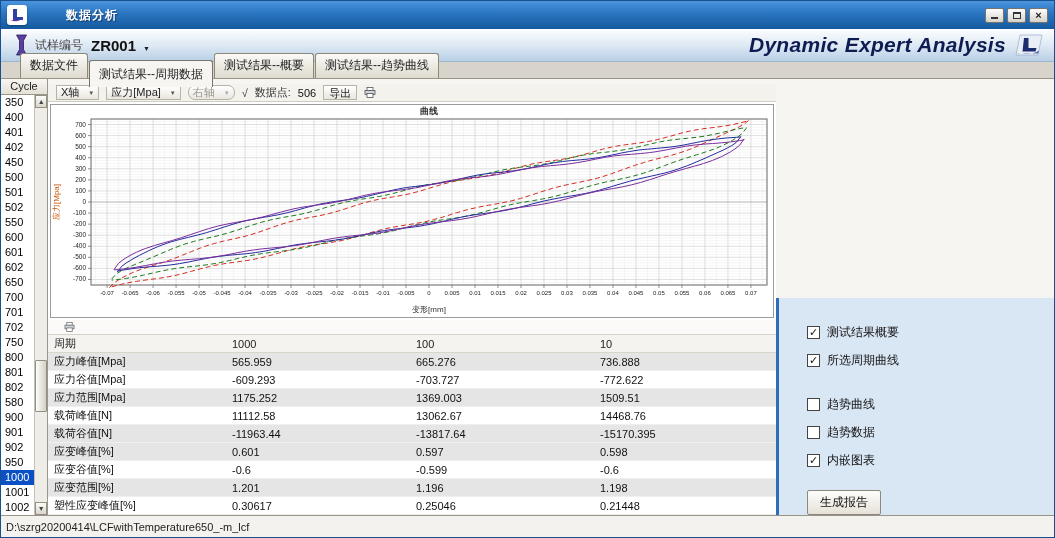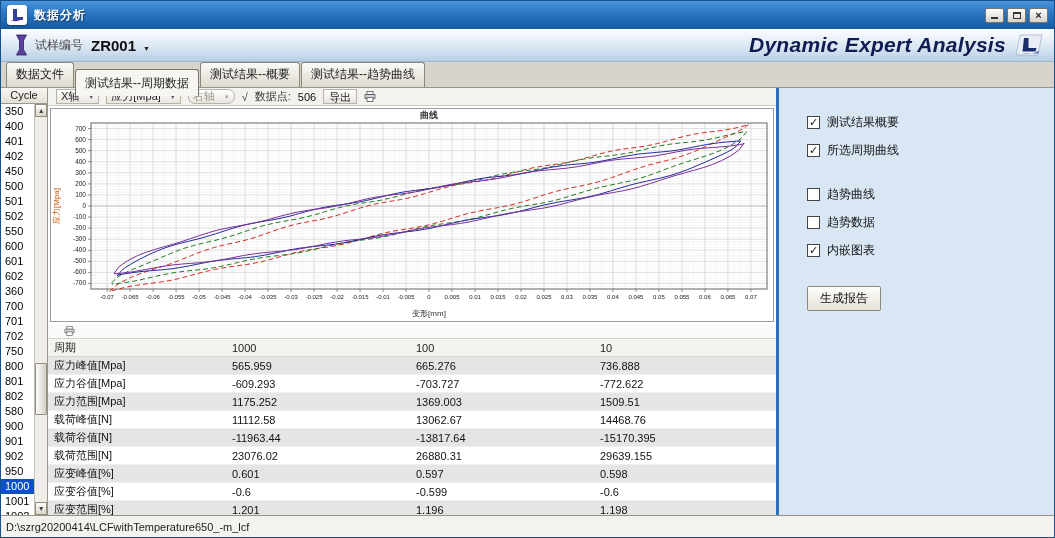--- a/index.html
+++ b/index.html
@@ -2,21 +2,21 @@
 <html><head>
 <meta charset="utf-8">
 <style>
   * { margin:0; padding:0; box-sizing:border-box; }
   html,body { width:1055px; height:538px; }
   body { font-family:"Liberation Sans","DejaVu Sans",sans-serif; font-size:12px; background:#fff; overflow:hidden; }
   .window { width:1055px; height:538px; display:flex; flex-direction:column; border:1px solid #16508e; background:#fff; }
 
   
   .titlebar { height:28px; flex:0 0 auto; display:flex; align-items:center; padding:0 6px;
-    background:linear-gradient(180deg,#4a95de 0%,#2a74c0 45%,#155a9f 100%); color:#fff; }
+    background:linear-gradient(180deg,#4a95de 0%,#2a74c0 45%,#155a9f 100%); color:#fff;gap:32px; }
   .app-logo { width:20px; height:20px; background:#fff; border-radius:3px; display:flex; align-items:center;
     justify-content:center; margin-right:7px; box-shadow:0 1px 2px rgba(0,0,0,.35); }
   .title-text { font-size:12px; font-weight:bold; letter-spacing:1px; text-shadow:1px 1px 1px rgba(0,0,0,.45); }
   .win-btns { margin-left:auto; display:flex; gap:3px; }
   .win-btn { width:19px; height:15px; background:linear-gradient(#fefefe,#d6d2ca); border:1px solid #77746c;
     border-radius:2px; display:flex; align-items:center; justify-content:center; font-size:10px; line-height:1; color:#222; cursor:default; }
   .glyph-min { display:block; width:7px; height:0; border-bottom:2px solid #333; margin-top:6px; }
   .glyph-max { display:block; width:8px; height:7px; border:1px solid #333; border-top-width:2px; }
   .glyph-close { font-weight:bold; font-size:11px; }
 
@@ -25,28 +25,28 @@
     background:linear-gradient(180deg,#fdfeff 0%,#dbe7f3 55%,#b9cfe6 100%); border-bottom:1px solid #9fb6cf; }
   .specimen { margin:0 7px 0 4px; display:flex; }
   .sample-label { font-size:12px; color:#444; margin-right:8px; }
   .sample-value { display:inline-flex; align-items:baseline; gap:7px; cursor:default; }
   .sample-value .val { font-size:15px; font-weight:bold; color:#111; }
   .drop-arrow { font-size:7px; color:#222; }
   .brand { margin-left:auto; font-size:21px; font-weight:bold; font-style:italic; color:#0e1c52; letter-spacing:.3px; }
   .brand-logo { margin-left:8px; display:flex; }
 
   
-  .tabbar { height:26px; flex:0 0 auto; display:flex; align-items:flex-end; padding:3px 2px 0 5px;
+  .tabbar { height:17px; flex:0 0 auto; display:flex; align-items:flex-end; padding:3px 2px 0 19px;
     background:#d8d4cc; border-bottom:1px solid #98948a; }
   .tab { font-size:12px; color:#222; padding:3px 9px 4px 9px; margin-right:1px; background:linear-gradient(#fbfaf7,#dedacf);
     border:1px solid #8b8878; border-bottom:none; border-radius:3px 3px 0 0; cursor:default; white-space:nowrap; }
   .tab.active { background:#f6f5f1; padding-top:5px; position:relative; top:9px; border-color:#77746a; }
 
   
-  .content { flex:1 1 auto; display:flex; min-height:0; background:#f6f5f1; }
+  .content { flex:1 1 auto; display:flex; min-height:0; background:#f6f5f1;align-items:flex-end; }
 
   
   .cycle-panel { width:47px; flex:0 0 auto; display:flex; flex-direction:column; border-right:1px solid #9a968c; background:#fff; }
   .cycle-header { height:16px; flex:0 0 auto; font-size:11px; color:#222; text-align:center; line-height:15px;
     background:linear-gradient(#f8f6f1,#e4e0d6); border-bottom:1px solid #9a968c; }
   .cycle-body { flex:1 1 auto; display:flex; min-height:0; position:relative; }
   .cycle-list { width:34px; overflow:hidden; background:#fff; }
   .cycle-item { height:15px; line-height:15px; font-size:11px; padding-left:4px; color:#000; cursor:default; }
   .cycle-item.selected { background:#0b50c5; color:#fff; }
   .cycle-scrollbar { width:13px; background:#efede7; border-left:1px solid #c5c1b8; position:relative; }
@@ -86,21 +86,21 @@
   table.results tr.stripe td { background:#e5e5e5; }
   table.results td { border-bottom:1px solid #f1efe9; }
 
   
   .right-panel { width:278px; flex:0 0 auto; background:#d9e6f4; border-left:3px solid #2e6db8; padding:26px 0 0 28px; }
   .cb-row { display:flex; align-items:center; gap:7px; margin-bottom:11px; cursor:default; }
   .cb-row.gap { margin-top:27px; }
   .cb-box { width:13px; height:13px; background:#fff; border:1px solid #444; font-size:11px; line-height:11px;
     text-align:center; color:#111; flex:0 0 auto; }
   .cb-label { font-size:12px; color:#111; }
-  .gen-btn { margin-top:16px; margin-left:0; font-size:12px; color:#111; padding:3px 12px;
+  .gen-btn { margin-top:10px; margin-left:0; font-size:12px; color:#111; padding:3px 12px;
     background:linear-gradient(#fdfdfb,#e6e2d8); border:1px solid #8b887c; border-radius:2px;
     font-family:"Liberation Sans","DejaVu Sans",sans-serif; cursor:default; }
 
   
   .statusbar { height:22px; flex:0 0 auto; display:flex; align-items:center; padding-left:5px;
     font-size:11px; color:#222; background:#f4f2ee; border-top:1px solid #98948a; }
 </style>
 </head>
 <body>
 
@@ -166,21 +166,21 @@
             <div class="cycle-item">401</div>
             <div class="cycle-item">402</div>
             <div class="cycle-item">450</div>
             <div class="cycle-item">500</div>
             <div class="cycle-item">501</div>
             <div class="cycle-item">502</div>
             <div class="cycle-item">550</div>
             <div class="cycle-item">600</div>
             <div class="cycle-item">601</div>
             <div class="cycle-item">602</div>
-            <div class="cycle-item">360</div>
+            <div class="cycle-item">650</div>
             <div class="cycle-item">700</div>
             <div class="cycle-item">701</div>
             <div class="cycle-item">702</div>
             <div class="cycle-item">750</div>
             <div class="cycle-item">800</div>
             <div class="cycle-item">801</div>
             <div class="cycle-item">802</div>
             <div class="cycle-item">580</div>
             <div class="cycle-item">900</div>
             <div class="cycle-item">901</div>
@@ -542,26 +542,20 @@
                 <td>11112.58</td>
                 <td>13062.67</td>
                 <td>14468.76</td>
               </tr>
               <tr class="stripe">
                 <td>载荷谷值[N]</td>
                 <td>-11963.44</td>
                 <td>-13817.64</td>
                 <td>-15170.395</td>
               </tr>
-              <tr>
-                <td>载荷范围[N]</td>
-                <td>23076.02</td>
-                <td>26880.31</td>
-                <td>29639.155</td>
-              </tr>
               <tr class="stripe">
                 <td>应变峰值[%]</td>
                 <td>0.601</td>
                 <td>0.597</td>
                 <td>0.598</td>
               </tr>
               <tr>
                 <td>应变谷值[%]</td>
                 <td>-0.6</td>
                 <td>-0.599</td>

